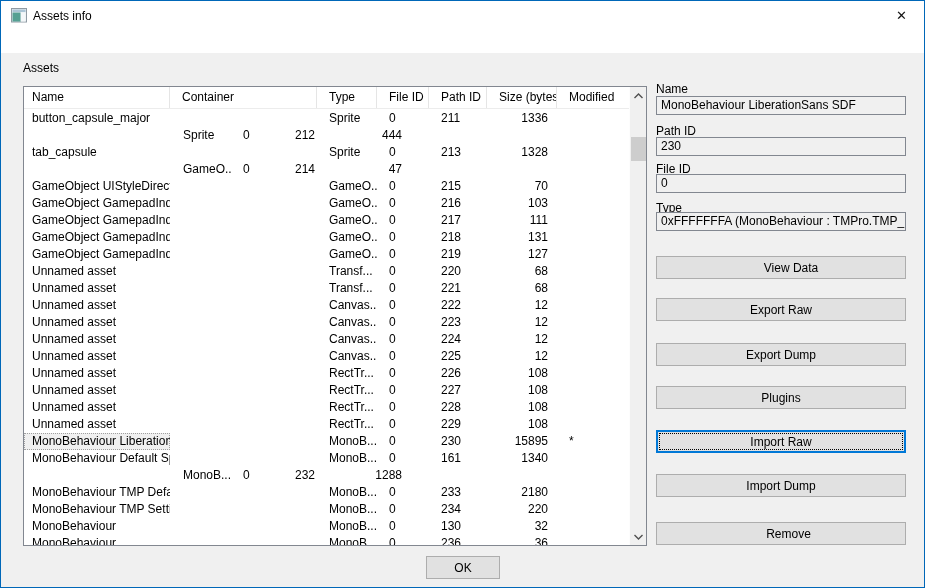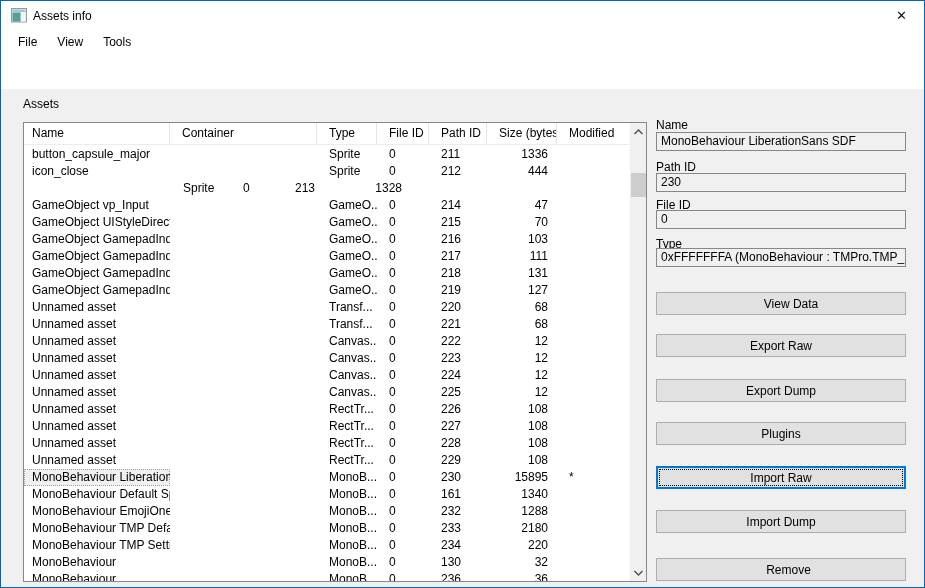--- a/index.html
+++ b/index.html
@@ -10,21 +10,21 @@
   .titlebar { position:absolute; top:0; left:0; right:0; height:30px; background:#ffffff; }
   .app-icon { position:absolute; left:10px; top:7px; width:16px; height:16px; }
   .title-text { position:absolute; left:32px; top:8px; font-size:12px; color:#000; }
   .close-btn { position:absolute; right:0; top:0; width:45px; height:29px; display:flex; align-items:center; justify-content:center; font-size:13px; color:#111; cursor:default; }
 
   
   .menubar { position:absolute; top:30px; left:0; right:0; height:22px; background:#ffffff; padding-left:7px; display:flex; align-items:center; }
   .menu-item { font-size:12px; color:#000; padding:3px 10px; }
 
   
-  .client { position:absolute; top:52px; left:0; right:0; bottom:0; background:#f0f0f0;margin-top:36px; }
+  .client { position:absolute; top:52px; left:0; right:0; bottom:0; background:#f0f0f0; }
   .assets-label { position:absolute; left:22px; top:8px; font-size:12px; color:#000; }
 
   
   .listview { position:absolute; left:22px; top:33px; width:624px; height:460px; background:#ffffff; border:1px solid #828790; overflow:hidden; }
   .lv-header { position:absolute; top:0; left:0; right:17px; height:22px; display:flex; background:#fff; border-bottom:1px solid #ececec; }
   .hcell { font-size:12px; color:#000; line-height:21px; padding-left:12px; border-right:1px solid #e5e5e5; overflow:hidden; white-space:nowrap; flex-shrink:0; }
   .hcell.first { padding-left:8px; }
   .hcell.num-right { text-align:right; padding-right:5px; }
   .hcell.last { border-right:none; flex:1; }
   .lv-body { position:absolute; top:23px; left:0; right:17px; bottom:0; overflow:hidden; }
@@ -59,25 +59,20 @@
         <rect x="0.5" y="0.5" width="15" height="13.5" fill="#e8eef2" stroke="#8f9aa3"></rect>
         <rect x="1.5" y="1.5" width="13" height="2.5" fill="#aac4d5"></rect>
         <rect x="1.5" y="4.5" width="8" height="9" fill="#55a093"></rect>
         <rect x="10" y="4.5" width="4.5" height="9" fill="#f4f7f9"></rect>
       </svg>
     </span>
     <span class="title-text">Assets info</span>
     <span class="close-btn">✕</span>
   </div>
 
-  <div class="menubar" id="menubar">
-      <span class="menu-item">File</span>
-      <span class="menu-item">View</span>
-      <span class="menu-item">Tools</span>
-    </div>
 
   <div class="client">
     <div class="assets-label">Assets</div>
 
     <div class="listview">
       <div class="lv-header" id="lv-header">
           <div class="hcell first" style="width: 146px;">Name</div>
           <div class="hcell" style="width: 147px;">Container</div>
           <div class="hcell" style="width: 60px;">Type</div>
           <div class="hcell" style="width: 52px;">File ID</div>
@@ -89,38 +84,37 @@
           <div class="row">
             <div class="cell c-name c-name" style="width: 146px;">button_capsule_major</div>
             <div class="cell c-container" style="width: 147px;"></div>
             <div class="cell c-type" style="width: 60px;">Sprite</div>
             <div class="cell c-file_id" style="width: 52px;">0</div>
             <div class="cell c-path_id" style="width: 58px;">211</div>
             <div class="cell c-size" style="width: 70px;">1336</div>
             <div class="cell c-modified" style="width: 71px;"></div>
           </div>
           <div class="row">
-            <div class="cell c-name c-name" style="width: 146px;">icon_close</div>
             <div class="cell c-container" style="width: 147px;"></div>
             <div class="cell c-type" style="width: 60px;">Sprite</div>
             <div class="cell c-file_id" style="width: 52px;">0</div>
             <div class="cell c-path_id" style="width: 58px;">212</div>
             <div class="cell c-size" style="width: 70px;">444</div>
             <div class="cell c-modified" style="width: 71px;"></div>
           </div>
           <div class="row">
+            <div class="cell c-name c-name" style="width: 146px;">tab_capsule</div>
             <div class="cell c-container" style="width: 147px;"></div>
             <div class="cell c-type" style="width: 60px;">Sprite</div>
             <div class="cell c-file_id" style="width: 52px;">0</div>
             <div class="cell c-path_id" style="width: 58px;">213</div>
             <div class="cell c-size" style="width: 70px;">1328</div>
             <div class="cell c-modified" style="width: 71px;"></div>
           </div>
           <div class="row">
-            <div class="cell c-name c-name" style="width: 146px;">GameObject vp_Input</div>
             <div class="cell c-container" style="width: 147px;"></div>
             <div class="cell c-type" style="width: 60px;">GameO...</div>
             <div class="cell c-file_id" style="width: 52px;">0</div>
             <div class="cell c-path_id" style="width: 58px;">214</div>
             <div class="cell c-size" style="width: 70px;">47</div>
             <div class="cell c-modified" style="width: 71px;"></div>
           </div>
           <div class="row">
             <div class="cell c-name c-name" style="width: 146px;">GameObject UIStyleDirector</div>
             <div class="cell c-container" style="width: 147px;"></div>
@@ -268,21 +262,20 @@
           <div class="row">
             <div class="cell c-name c-name" style="width: 146px;">MonoBehaviour Default Sp...</div>
             <div class="cell c-container" style="width: 147px;"></div>
             <div class="cell c-type" style="width: 60px;">MonoB...</div>
             <div class="cell c-file_id" style="width: 52px;">0</div>
             <div class="cell c-path_id" style="width: 58px;">161</div>
             <div class="cell c-size" style="width: 70px;">1340</div>
             <div class="cell c-modified" style="width: 71px;"></div>
           </div>
           <div class="row">
-            <div class="cell c-name c-name" style="width: 146px;">MonoBehaviour EmojiOne</div>
             <div class="cell c-container" style="width: 147px;"></div>
             <div class="cell c-type" style="width: 60px;">MonoB...</div>
             <div class="cell c-file_id" style="width: 52px;">0</div>
             <div class="cell c-path_id" style="width: 58px;">232</div>
             <div class="cell c-size" style="width: 70px;">1288</div>
             <div class="cell c-modified" style="width: 71px;"></div>
           </div>
           <div class="row">
             <div class="cell c-name c-name" style="width: 146px;">MonoBehaviour TMP Defau...</div>
             <div class="cell c-container" style="width: 147px;"></div>

